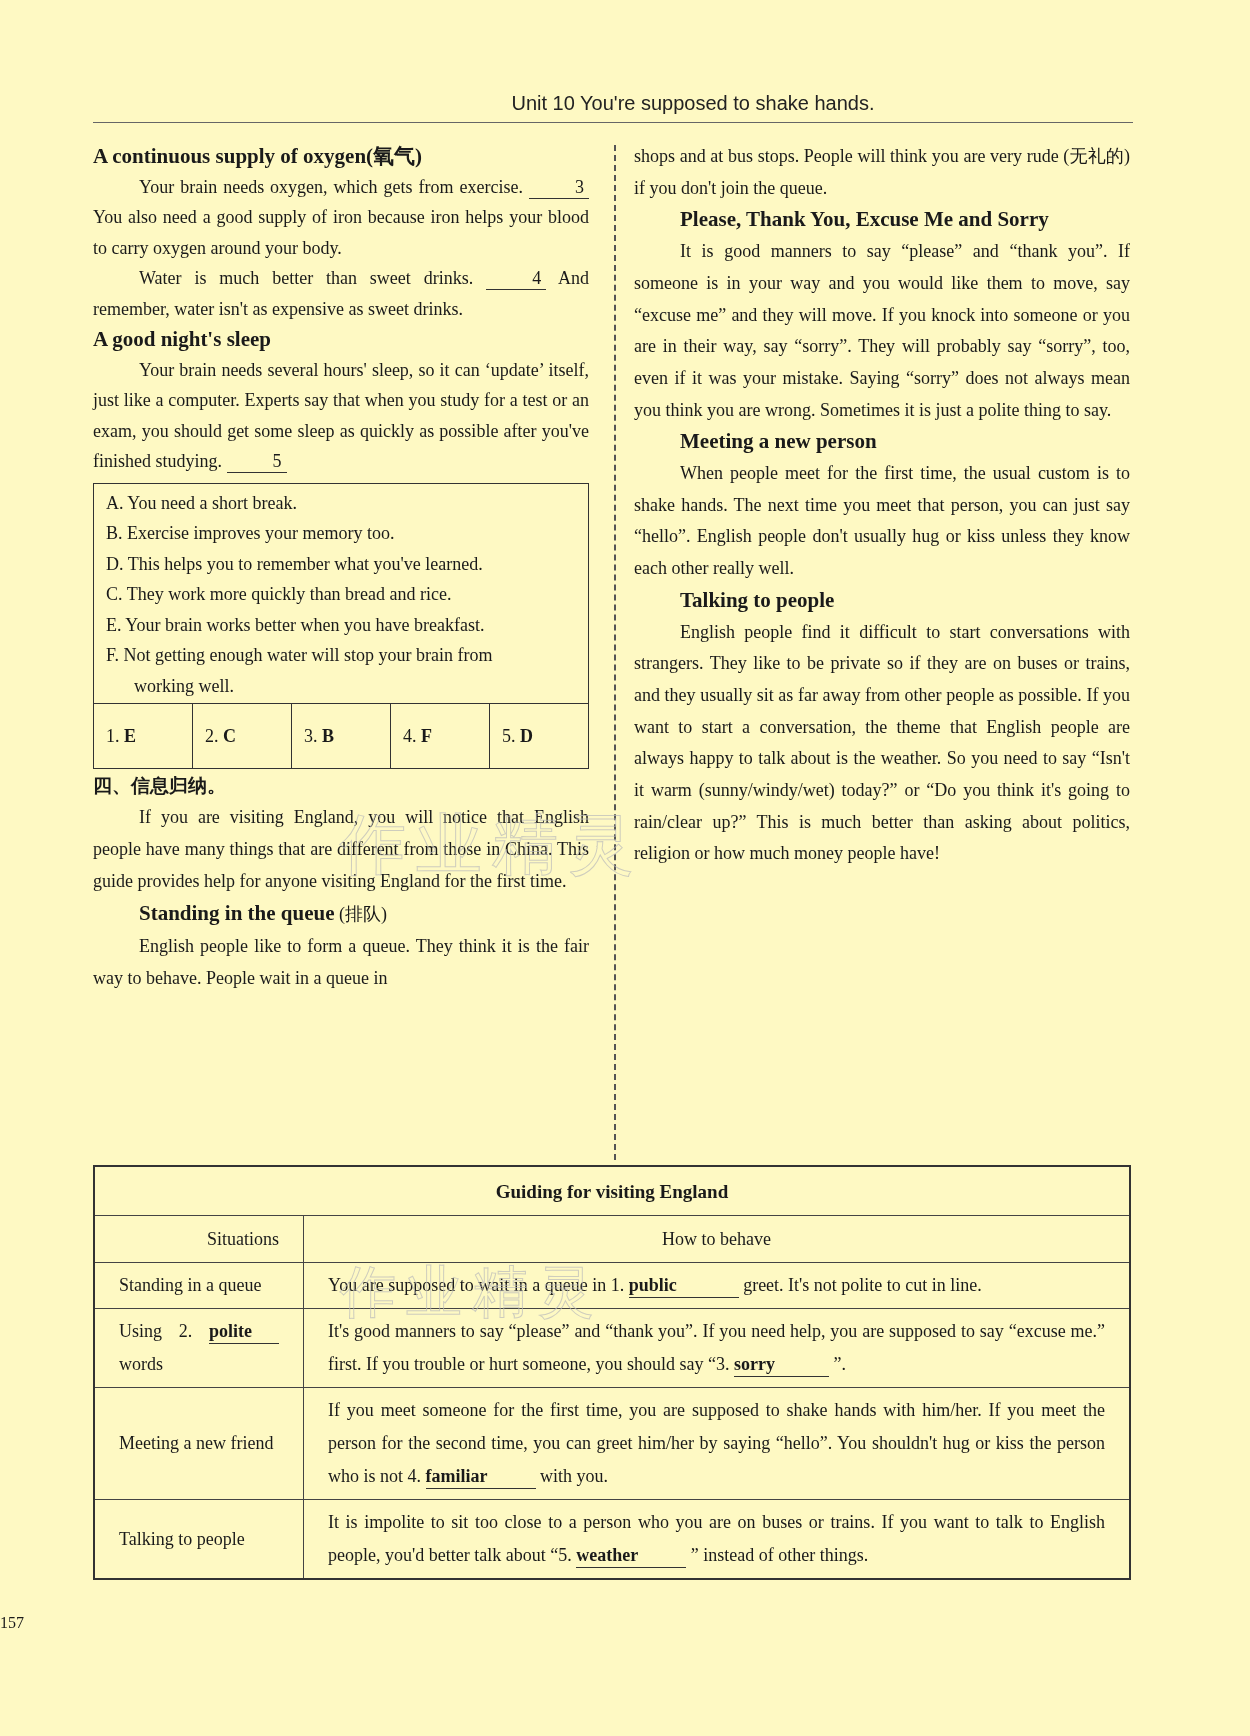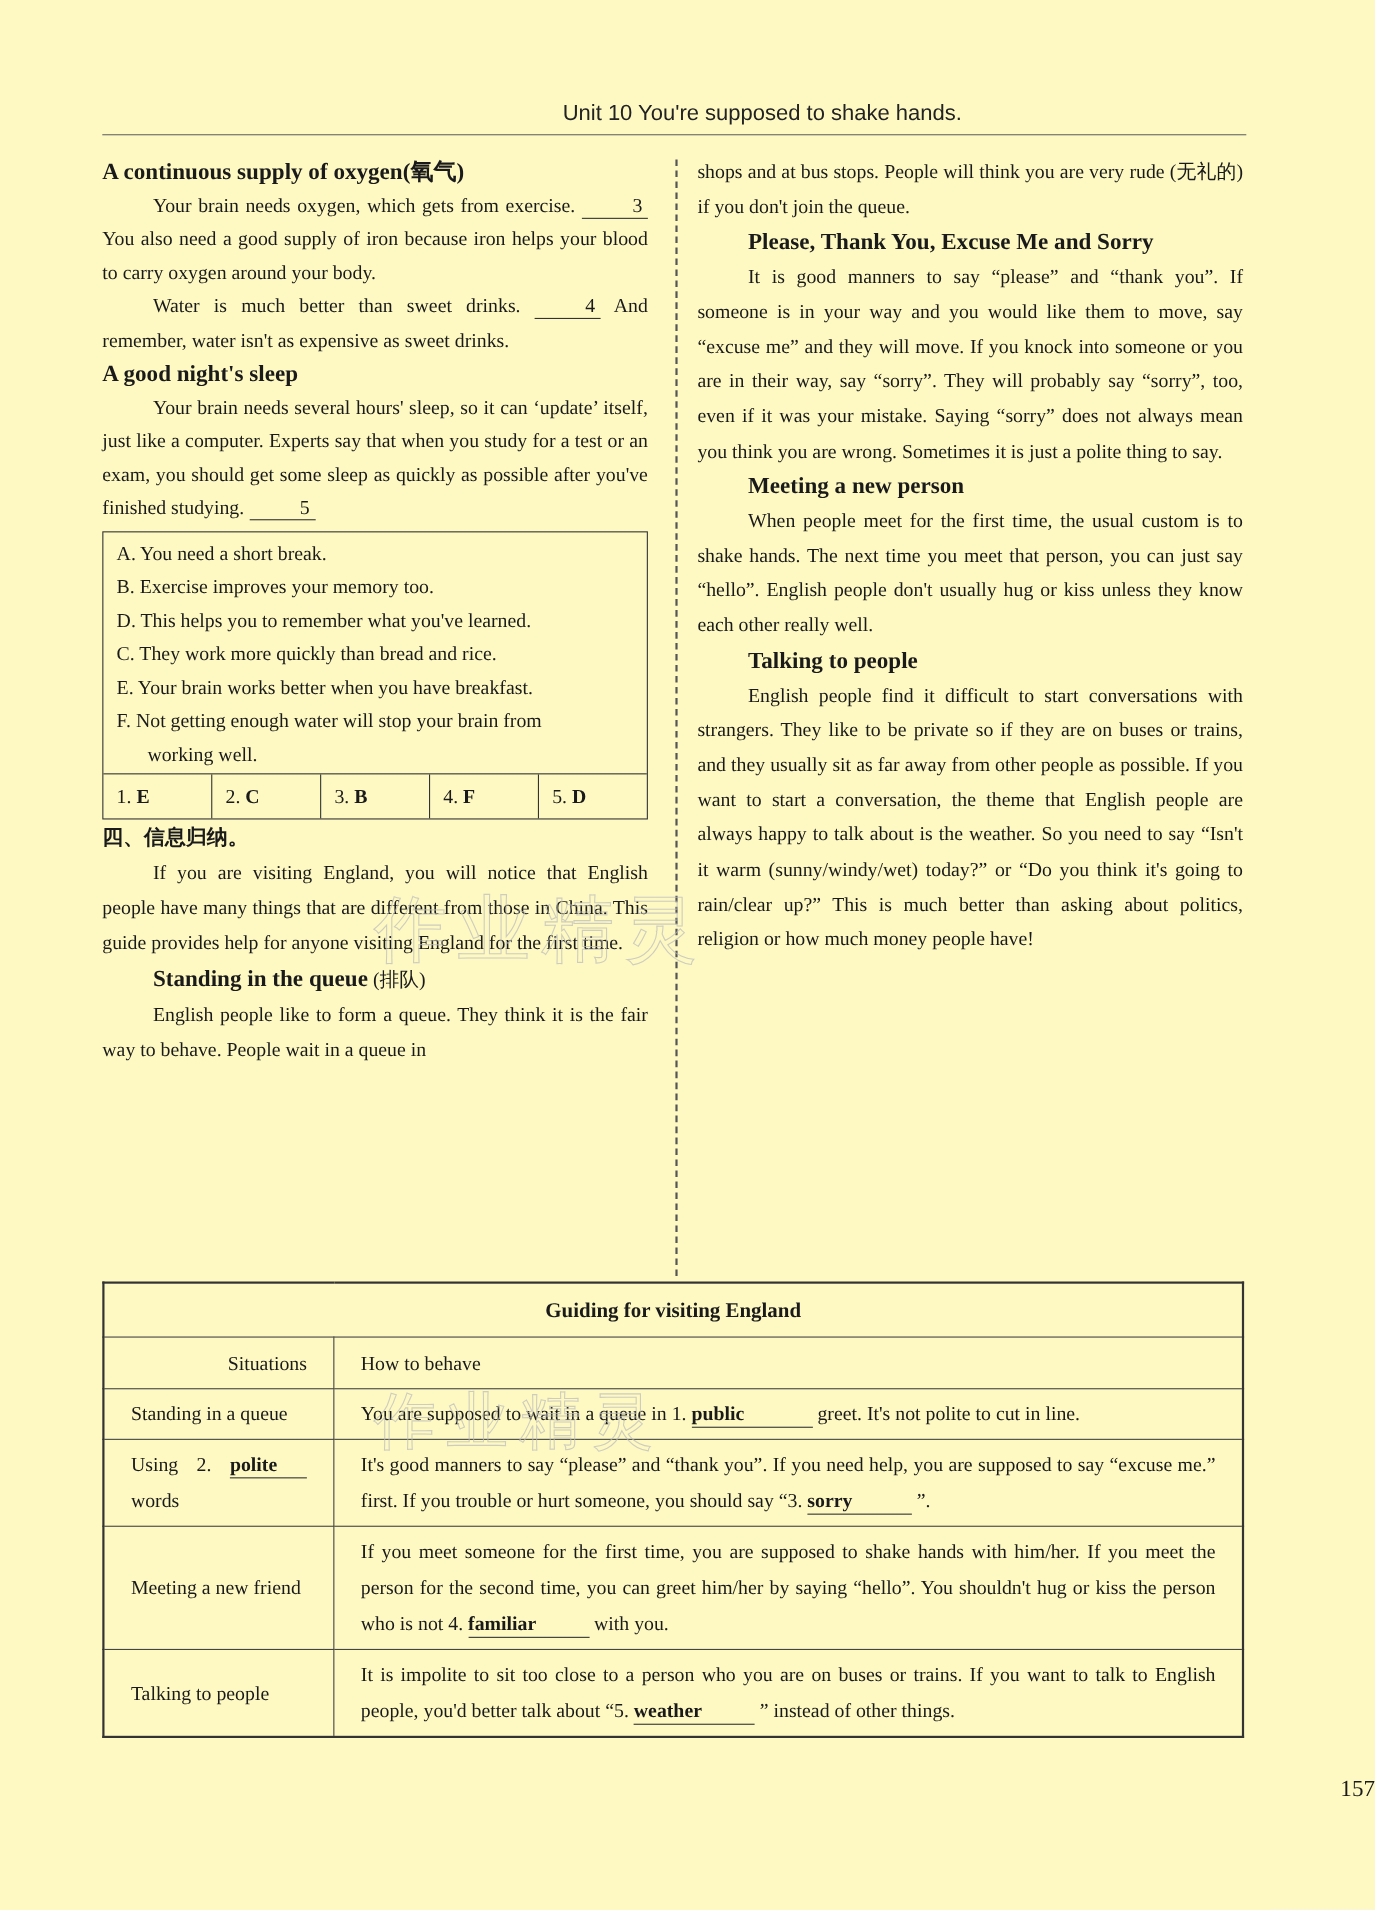--- a/index.html
+++ b/index.html
@@ -21,31 +21,31 @@
   .h { font-weight:bold; font-size:21px; }
   .p { text-align:justify; text-align-last:left; }
   .ind { text-indent:46px; }
   .hind { padding-left:46px; }
   .blank { display:inline-block; width:60px; border-bottom:1.2px solid #333; text-align:center; line-height:22px; }
   .optbox { border:1.8px solid #333; margin-top:6px; }
   .opts { padding:4px 12px 2px 12px; }
   .opt { line-height:30.5px; }
   .opt.cont { padding-left:28px; }
   .ans { display:flex; border-top:1.8px solid #333; }
-  .ans div { flex:1; padding:0 12px; line-height:40px; border-left:1.5px solid #333; }
+  .ans div { flex:1; padding:12px 12px; line-height:40px; border-left:1.5px solid #333; }
   .ans div:first-child { border-left:none; }
   .ans b { font-weight:bold; }
   .sec { font-family:"DejaVu Sans", sans-serif; font-weight:bold; font-size:19px; line-height:32px; }
   .tbl { position:absolute; left:93px; top:1165px; width:1038px; border:2px solid #333; border-collapse:collapse; font-size:18px; }
   .tbl td { border:1.4px solid #444; vertical-align:middle; padding:6px 24px; line-height:33px; }
   .tbl .title { text-align:center; font-weight:bold; font-size:19px; height:36px; }
-  .tbl .hdr { text-align:left; height:34px; }
+  .tbl .hdr { text-align:center; height:34px; }
   .tbl .sit { width:160px; text-align:justify; }
   .fill { display:inline-block; min-width:110px; border-bottom:1.2px solid #333; font-weight:bold; line-height:24px; }
-  .pagenum { position:absolute; left:0; width:1250px; top:1614px; text-align:right; font-size:21px; }
+  .pagenum { position:absolute; left:0; width:1250px; top:1614px; text-align:left; font-size:16px; }
   .wm { position:absolute; color:transparent; -webkit-text-stroke:1px #bbb; font-family:"DejaVu Sans", sans-serif; font-size:66px; letter-spacing:10px; opacity:0.7; }
 </style>
 </head>
 <body>
 
 <div class="page">
 
   <div class="header">
     <span>Unit 10   You're supposed to shake hands.</span>
   </div>

